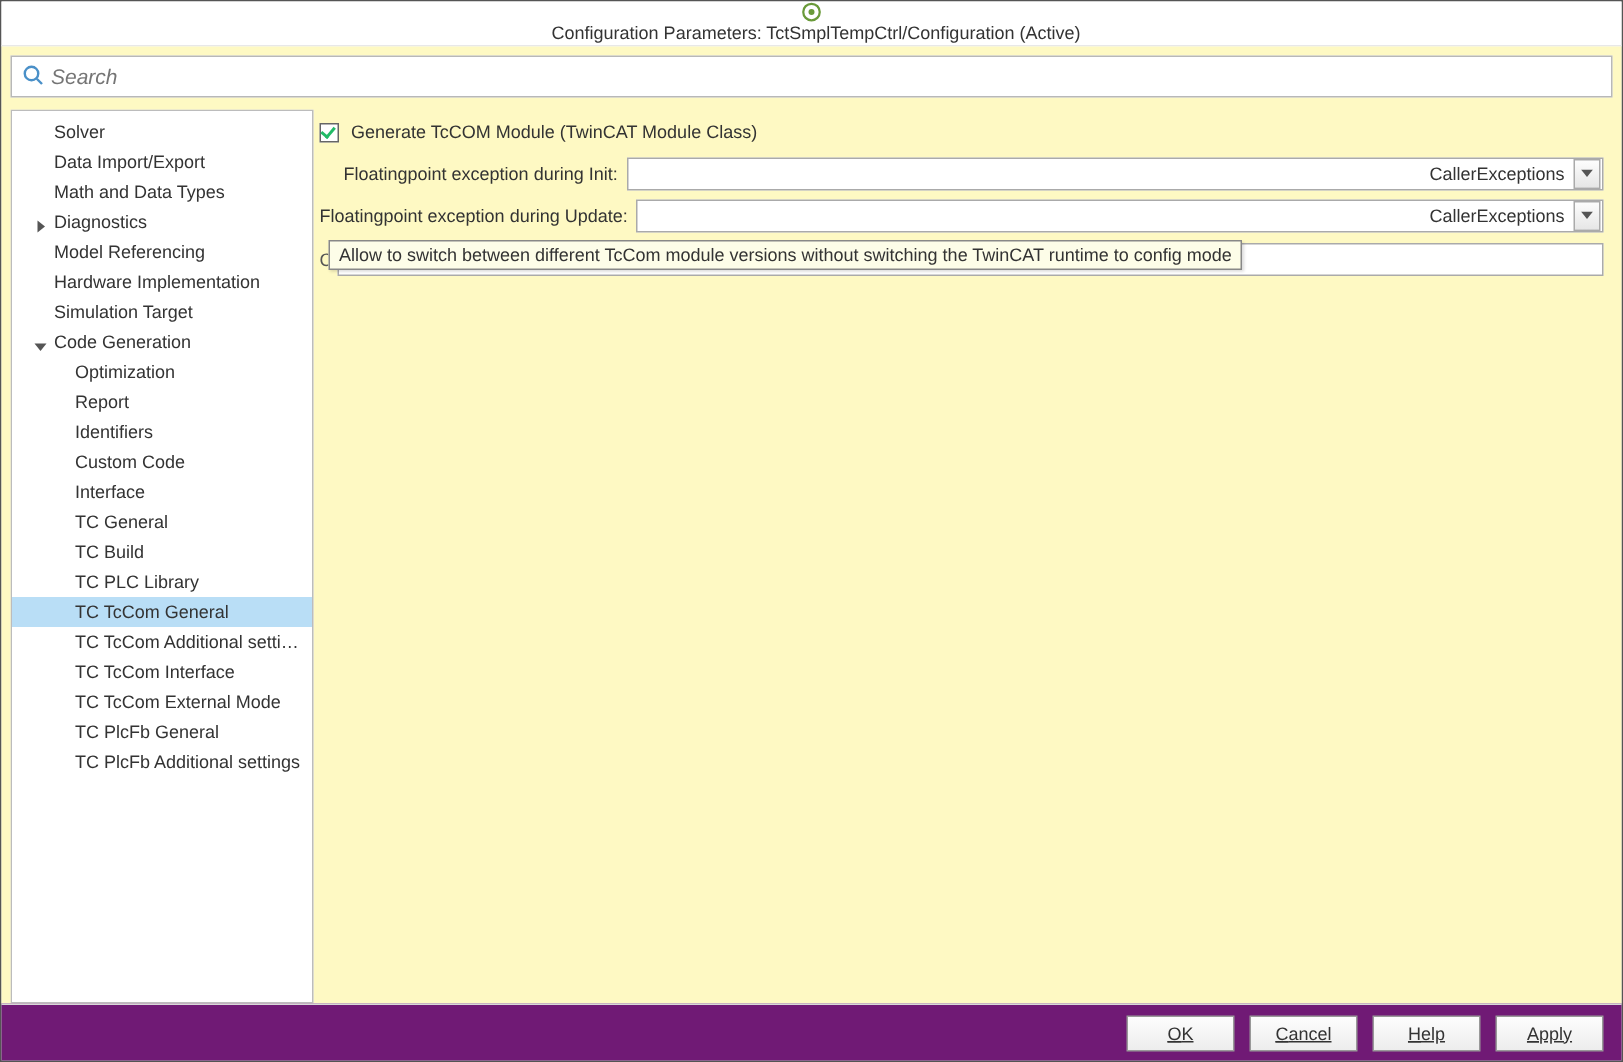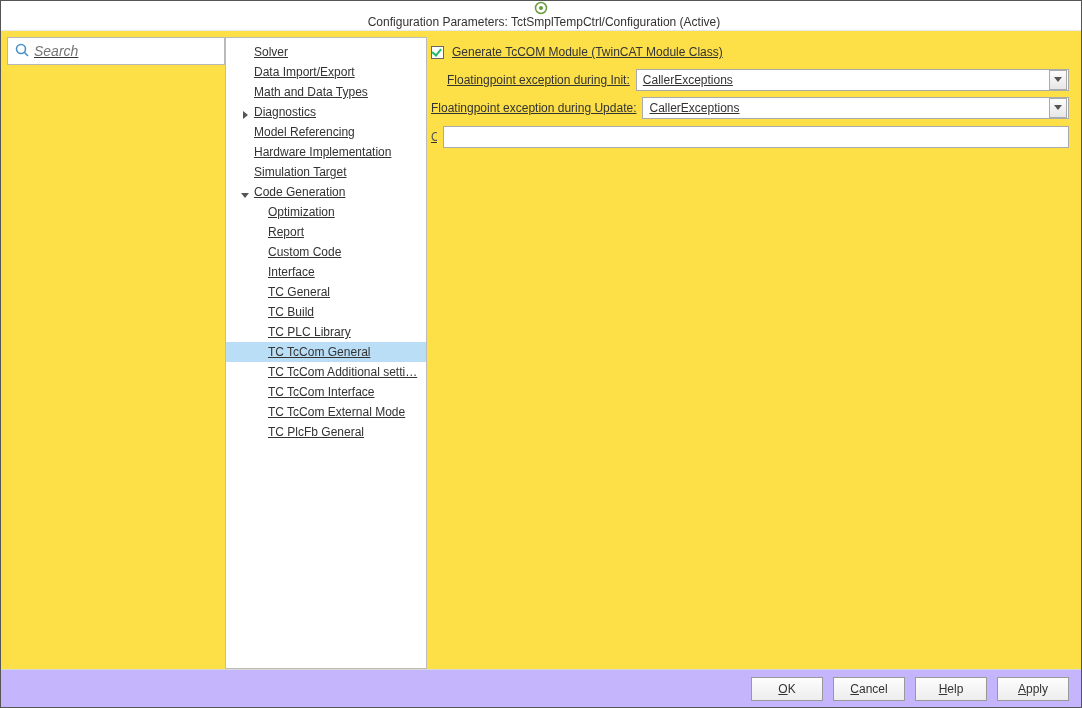--- a/index.html
+++ b/index.html
@@ -4,40 +4,40 @@
 <style>
   * { box-sizing: border-box; }
   html, body { margin: 0; padding: 0; font-family: "Segoe UI", Tahoma, sans-serif; font-size: 12px; color: #333; background: #fff; }
   .window { width: 1082px; height: 708px; border: 1px solid #555; display: flex; flex-direction: column; background: #fff; }
   .titlebar { height: 30px; display: flex; align-items: center; padding: 0 2px 0 8px; border-bottom: 1px solid #e8e8e8; background: #fff; flex-direction: column; }
   .titlebar .icon-app { width: 16px; height: 16px; margin-right: 6px; display:flex; align-items:center; justify-content:center;}
   .titlebar .title { flex: 1; font-size: 12px; color: #333; }
   .win-controls { display: flex; }
   .win-btn { width: 45px; height: 28px; display: flex; align-items: center; justify-content: center; }
   .win-btn svg { stroke: #222; }
-  .client { flex: 1; display: flex; flex-direction: row; padding: 6px 6px 0 6px; background: #fde047; text-decoration: underline; }
+  .client { flex: 1; display: flex; flex-direction: column; padding: 6px 6px 0 6px; background: #fef9c3; }
   .search-wrap { border: 1px solid #b8b8b8; background: #fff; height: 28px; display: flex; align-items: center; padding: 0 6px; margin-bottom: 8px; }
   .search-wrap svg { flex-shrink: 0; }
   .search-input { border: none; outline: none; flex: 1; font-size: 14px; font-style: italic; color: #999; padding-left: 4px; background: transparent; }
   .body { flex: 1; display: flex; overflow: hidden; }
   .sidebar { width: 202px; border: 1px solid #bcbcbc; background: #fff; overflow: auto; padding: 4px 0; }
   .tree-item { height: 20px; line-height: 20px; padding-left: 28px; white-space: nowrap; overflow: hidden; text-overflow: ellipsis; cursor: default; position: relative; }
   .tree-item.level2 { padding-left: 42px; }
   .tree-item.selected { background: #b9def6; }
   .tree-item .caret { position: absolute; left: 14px; top: 4px; }
   .content { flex: 1; padding: 4px 0 0 0; overflow: auto; }
   .row { display: flex; align-items: center; margin-bottom: 6px; min-height: 22px; }
   .checkbox { width: 13px; height: 13px; border: 1px solid #666; margin: 0 8px 0 4px; display: inline-flex; align-items: center; justify-content: center; background:#fff;}
   .checkbox.checked::after { content: ""; display:block; width:7px; height:4px; border-left:2px solid #2b6; border-bottom:2px solid #2b6; transform: rotate(-50deg) translate(0px,-1px);}
   .lbl { margin-right: 6px; white-space: nowrap; }
   .select { flex: 1; border: 1px solid #aaa; height: 22px; display: flex; align-items: center; background: #fff; margin-right: 6px; position: relative; }
-  .select .sel-text { padding: 0 6px; flex: 1; }
+  .select .sel-text { padding: 0 6px; flex: 1; text-align: right; }
   .select .sel-btn { width: 18px; height: 20px; border: 1px solid #aaa; margin-right: 1px; background: linear-gradient(#fdfdfd,#e6e6e6); display:flex; align-items:center; justify-content:center;}
   .tooltip { position: absolute; border: 1px solid #888; background: #fdfde8; padding: 2px 6px; font-size: 12px; color: #333; box-shadow: 1px 1px 2px rgba(0,0,0,0.15);}
-  .footer { height: 38px; border-top: 1px solid #d8d8d8; display: flex; align-items: center; justify-content: flex-end; padding: 0 12px; gap: 10px; background: #c4b5fd;}
+  .footer { height: 38px; border-top: 1px solid #d8d8d8; display: flex; align-items: center; justify-content: flex-end; padding: 0 12px; gap: 10px; background: #701a75; text-decoration: underline;}
   .btn { min-width: 72px; height: 24px; border: 1px solid #999; background: linear-gradient(#fdfdfd,#ededed); font-size: 12px; display:flex; align-items:center; justify-content:center; cursor: default;}
   .btn u { text-decoration: underline; }
   .partial-select { flex:1; border:1px solid #aaa; height:22px; background:#fff; margin-right:6px; position:relative;}
 </style>
 </head>
 <body>
 
 <div class="window">
 
   <div class="titlebar">
@@ -90,30 +90,32 @@
                 <polygon points="3,1 8,5 3,9" fill="#555"></polygon>
               </svg></span><span>Diagnostics</span></div>
           <div class="tree-item"><span>Model Referencing</span></div>
           <div class="tree-item"><span>Hardware Implementation</span></div>
           <div class="tree-item"><span>Simulation Target</span></div>
           <div class="tree-item"><span class="caret"><svg width="10" height="10">
                 <polygon points="1,3 9,3 5,8" fill="#555"></polygon>
               </svg></span><span>Code Generation</span></div>
           <div class="tree-item level2"><span>Optimization</span></div>
           <div class="tree-item level2"><span>Report</span></div>
+          <div class="tree-item level2"><span>Identifiers</span></div>
           <div class="tree-item level2"><span>Custom Code</span></div>
           <div class="tree-item level2"><span>Interface</span></div>
           <div class="tree-item level2"><span>TC General</span></div>
           <div class="tree-item level2"><span>TC Build</span></div>
           <div class="tree-item level2"><span>TC PLC Library</span></div>
           <div class="tree-item level2 selected"><span>TC TcCom General</span></div>
           <div class="tree-item level2"><span>TC TcCom Additional setti…</span></div>
           <div class="tree-item level2"><span>TC TcCom Interface</span></div>
           <div class="tree-item level2"><span>TC TcCom External Mode</span></div>
           <div class="tree-item level2"><span>TC PlcFb General</span></div>
+          <div class="tree-item level2"><span>TC PlcFb Additional settings</span></div>
         </div>
 
       <div class="content">
 
         <div class="row">
           <span class="checkbox checked"></span>
           <span class="lbl">Generate TcCOM Module (TwinCAT Module Class)</span>
         </div>
 
         <div class="row">
@@ -137,20 +139,21 @@
                   <polygon points="0,0 8,0 4,5" fill="#555"></polygon>
                 </svg>
             </span>
           </div>
         </div>
 
 
         <div class="row" style="position:relative; height:24px;">
           <span class="lbl" style="margin-left:4px; color:#555; width:6px; overflow:hidden;">C</span>
           <div class="partial-select"></div>
+          <div class="tooltip" style="left:10px; top:-1px;">Allow to switch between different TcCom module versions without switching the TwinCAT runtime to config mode</div>
         </div>
 
       </div>
     </div>
   </div>
 
   <div class="footer">
     <div class="btn">
         <span><u>O</u><span>K</span></span>
       </div>

